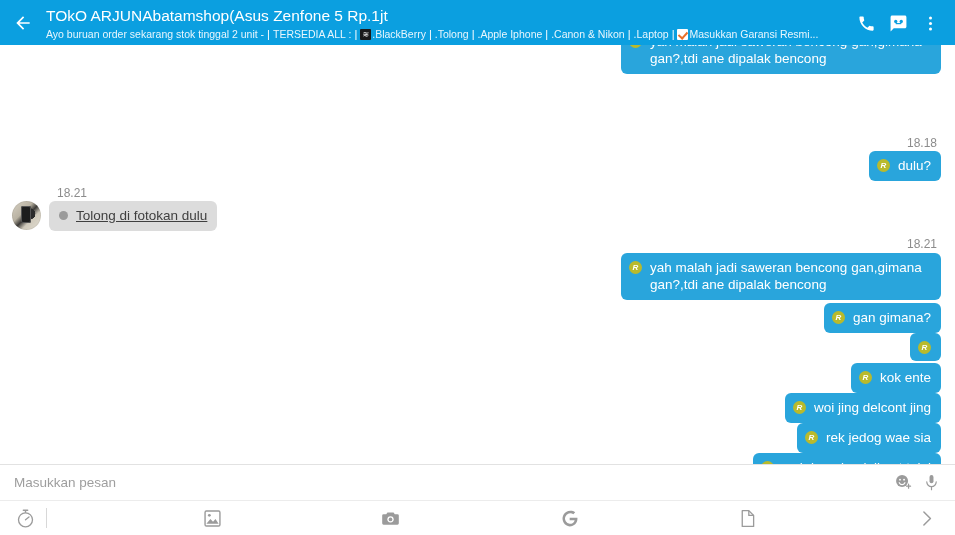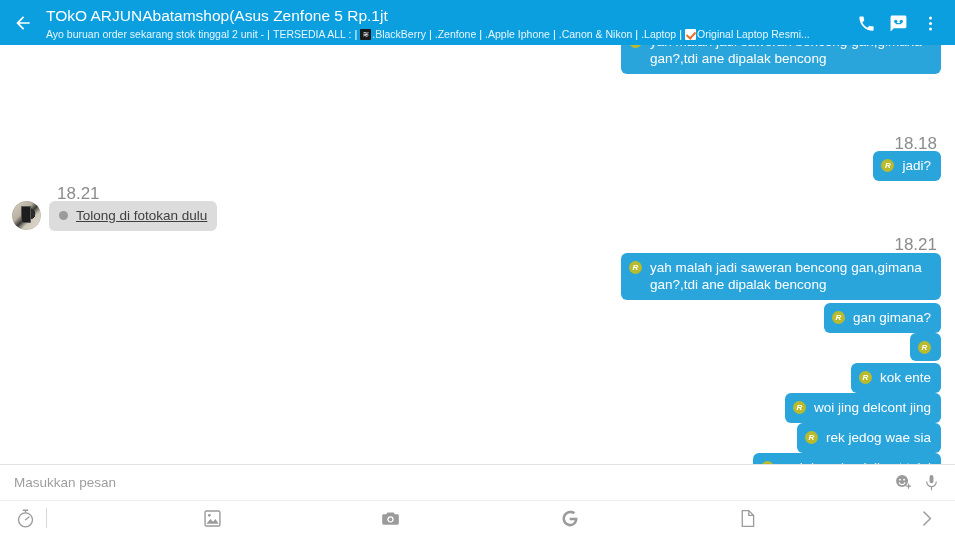--- a/index.html
+++ b/index.html
@@ -87,21 +87,21 @@
   
   .chat {
     flex: 1 1 auto;
     background: #ffffff;
     position: relative;
     overflow: hidden;
     padding: 0 14px;
   }
 
   .ts {
-    font-size: 17px;
+    font-size: 12px;
     color: #8c8c8c;
     line-height: 13px;
   }
   .ts-right { text-align: right; padding-right: 2px; }
 
   .bubble {
     border-radius: 6px;
     padding: 6px 10px 7px 8px;
     display: flex;
     align-items: flex-start;
@@ -226,30 +226,30 @@
     <div class="header-texts">
       <div class="header-title">TOkO ARJUNAbatamshop(Asus Zenfone 5 Rp.1jt</div>
       <div class="header-sub">
         <span class="seg">Ayo buruan order sekarang stok tinggal 2 unit -</span>
         <span class="sep">|</span>
         <span class="seg">TERSEDIA ALL :</span>
         <span class="sep">|</span>
         <span class="bb-icon">≋</span>
         <span class="seg">.BlackBerry</span>
         <span class="sep">|</span>
-        <span class="seg">.Zenfone</span>
+        <span class="seg">.Tolong</span>
         <span class="sep">|</span>
         <span class="seg">.Apple Iphone</span>
         <span class="sep">|</span>
         <span class="seg">.Canon &amp; Nikon</span>
         <span class="sep">|</span>
         <span class="seg">.Laptop</span>
         <span class="sep">|</span>
         <span class="check-icon"></span>
-        <span class="seg">Original Laptop Resmi...</span>
+        <span class="seg">Masukkan Garansi Resmi...</span>
       </div>
     </div>
 
     <div class="header-actions">
       <div class="hdr-ic">
         <svg viewBox="0 0 24 24">
           <path d="M6.6 10.8c1.4 2.8 3.8 5.1 6.6 6.6l2.2-2.2c.3-.3.7-.4 1-.2 1.1.4 2.3.6 3.6.6.6 0 1 .4 1 1V20c0 .6-.4 1-1 1-9.4 0-17-7.6-17-17 0-.6.4-1 1-1h3.5c.6 0 1 .4 1 1 0 1.2.2 2.4.6 3.6.1.3 0 .7-.2 1l-2.3 2.2z" fill="#ffffff"></path>
         </svg>
       </div>
       <div class="hdr-ic">
@@ -277,21 +277,21 @@
         <div class="badge-r">R</div>
         <div class="btext">yah malah jadi saweran bencong gan,gimana gan?,tdi ane dipalak bencong</div>
       </div>
     </div>
 
     <div class="abs ts ts-right" style="top:92px; right:16px;">18.18</div>
 
     <div class="abs" style="top:106px; right:14px;">
       <div class="bubble out">
         <div class="badge-r">R</div>
-        <div class="btext">jadi?</div>
+        <div class="btext">dulu?</div>
       </div>
     </div>
 
     <div class="abs ts" style="top:142px; left:57px;">18.21</div>
 
     <div class="abs in-wrap" style="top:142px; left:12px;">
       <div class="avatar"></div>
       <div class="bubble in" style="margin-top:14px;">
         <div class="badge-dot"></div>
         <div class="btext">Tolong di fotokan dulu</div>

